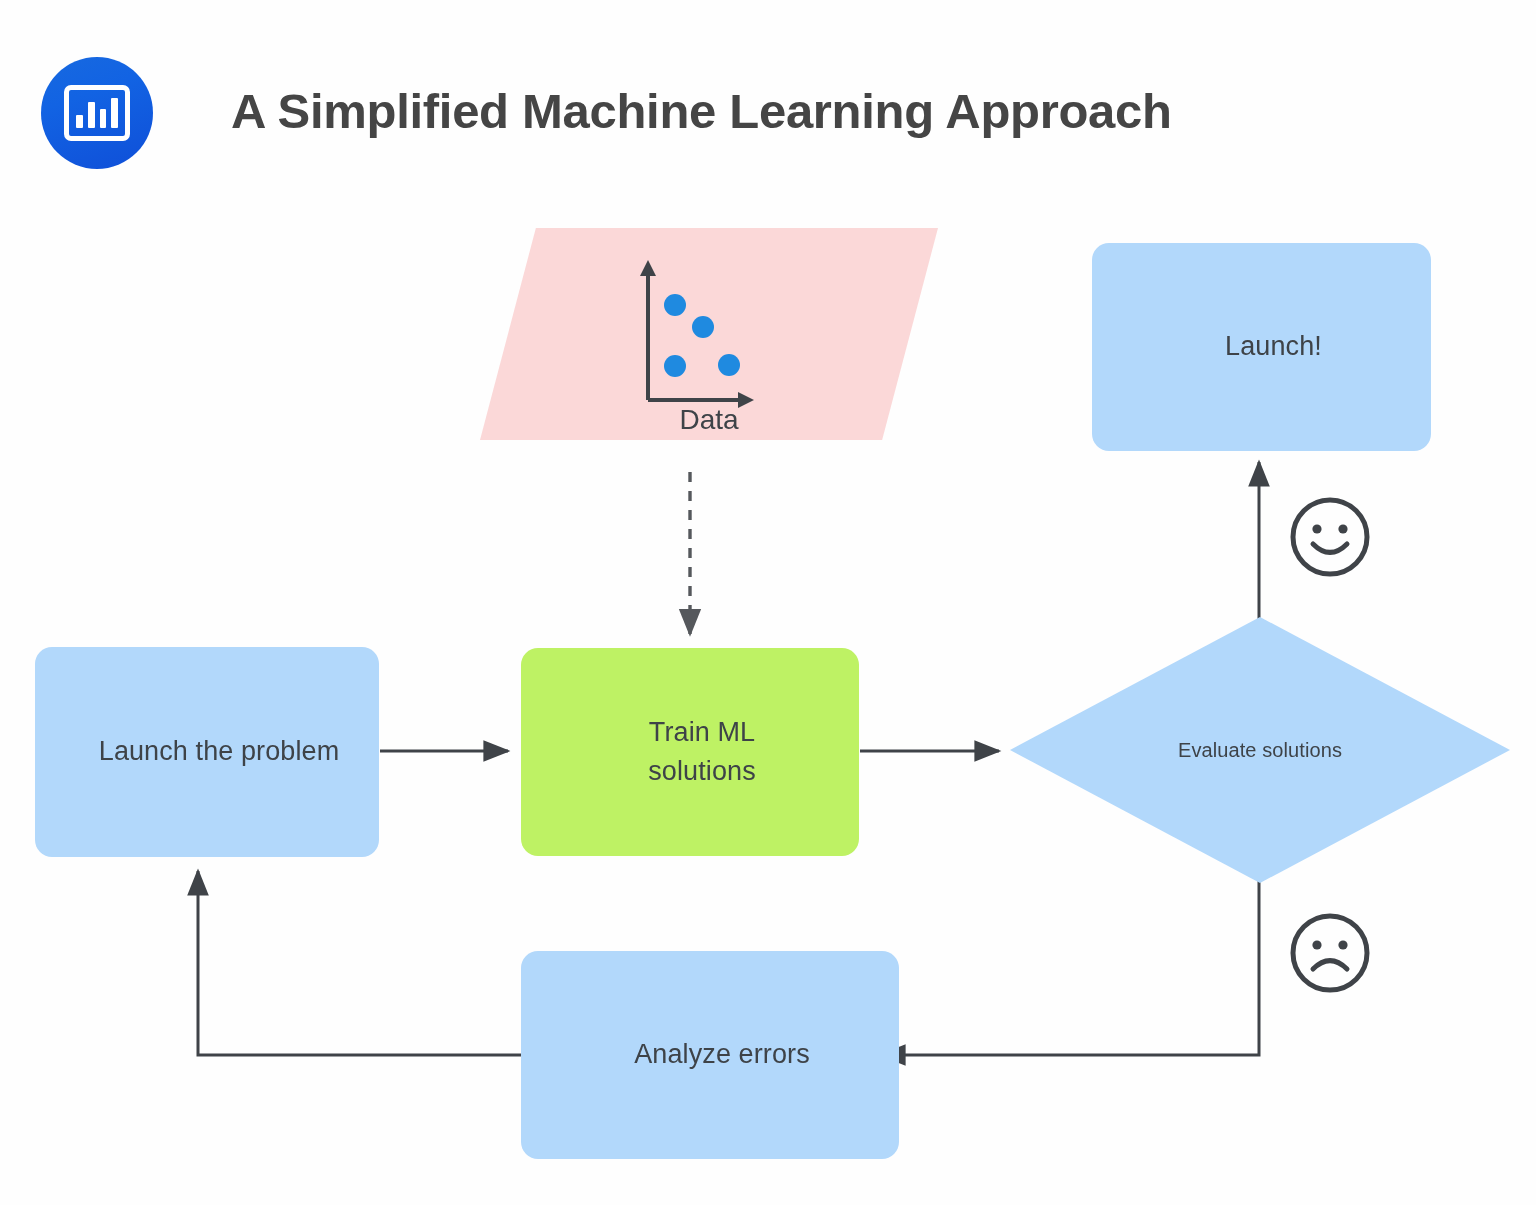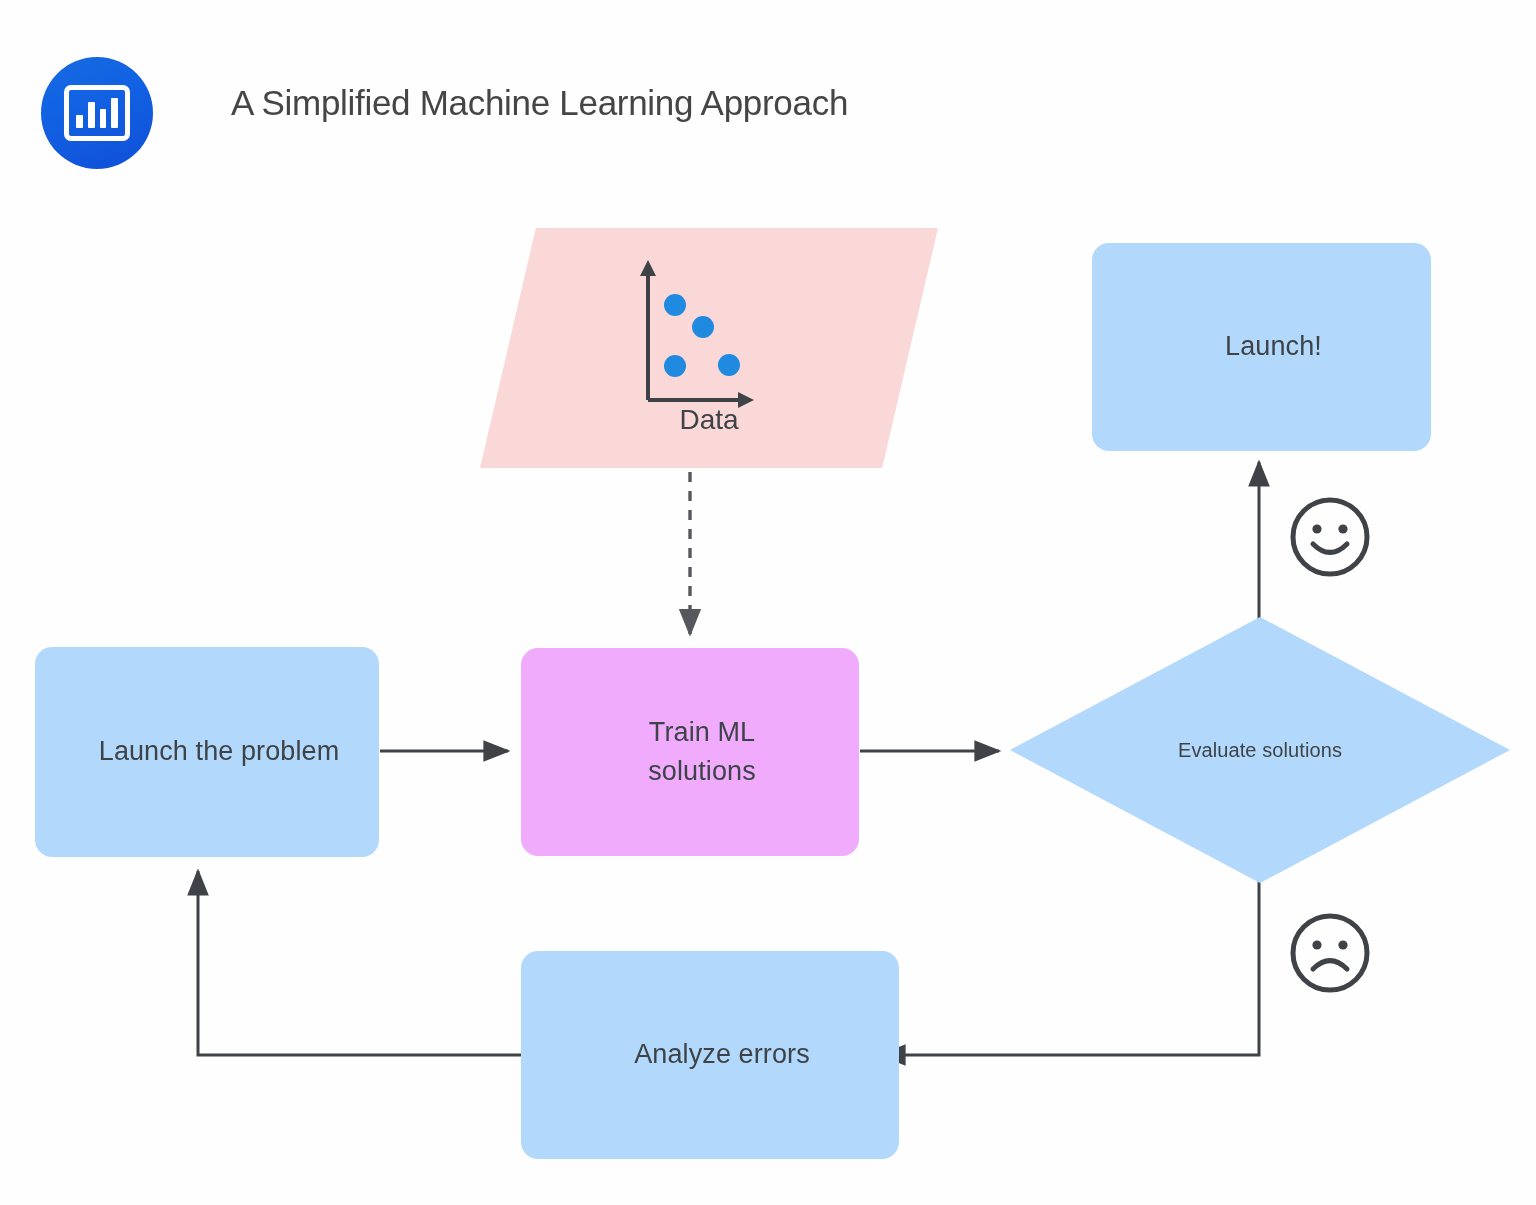--- a/index.html
+++ b/index.html
@@ -54,56 +54,56 @@
   }
   #header-logo .logo-frame span.b1 { height: 13px; }
   #header-logo .logo-frame span.b2 { height: 26px; }
   #header-logo .logo-frame span.b3 { height: 19px; }
   #header-logo .logo-frame span.b4 { height: 30px; }
 
   #page-title {
     position: absolute;
     left: 231px;
     top: 83px;
-    font-size: 35px;
-    font-weight: normal;
+    font-size: 49px;
+    font-weight: bold;
     color: #454545;
     letter-spacing: -0.3px;
     white-space: nowrap;
   }
 
   
   .node {
     position: absolute;
     box-sizing: border-box;
     display: flex;
     align-items: center;
     justify-content: center;
     text-align: center;
     color: #3e4348;
     font-size: 27px;
     line-height: 1.45;
     letter-spacing: 0.1px;
     padding-left: 24px;
   }
   .node.blue  { background: #b2d8fb; border-radius: 17px; }
-  .node.pink  { background: #f0abfc; border-radius: 17px; }
+  .node.pink  { background: #bef264; border-radius: 17px; }
 
   #node-study    { left: 35px;   top: 647px;  width: 344px; height: 210px; }
   #node-train    { left: 521px;  top: 648px;  width: 338px; height: 208px; }
   #node-analyze  { left: 521px;  top: 951px;  width: 378px; height: 208px; }
   #node-launch   { left: 1092px; top: 243px;  width: 339px; height: 208px; }
 
   
   #node-data {
     position: absolute;
     left: 480px;
     top: 228px;
     width: 458px;
-    height: 240px;
+    height: 212px;
   }
   #node-data .skew {
     position: absolute;
     inset: 0;
     background: #fbd8d8;
     clip-path: polygon(12.2% 0%, 100% 0%, 87.8% 100%, 0% 100%);
   }
   #node-data .plot {
     position: absolute;
     left: 150px;

